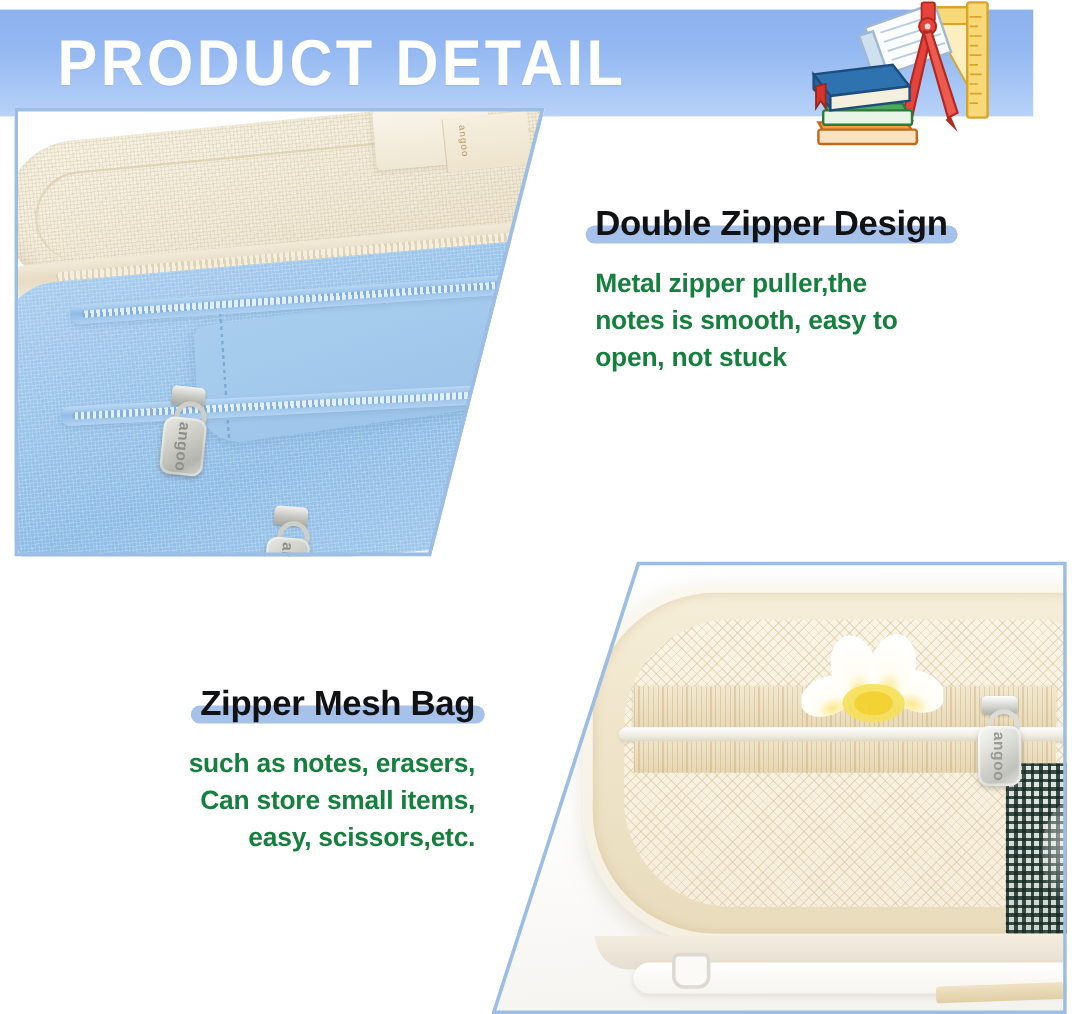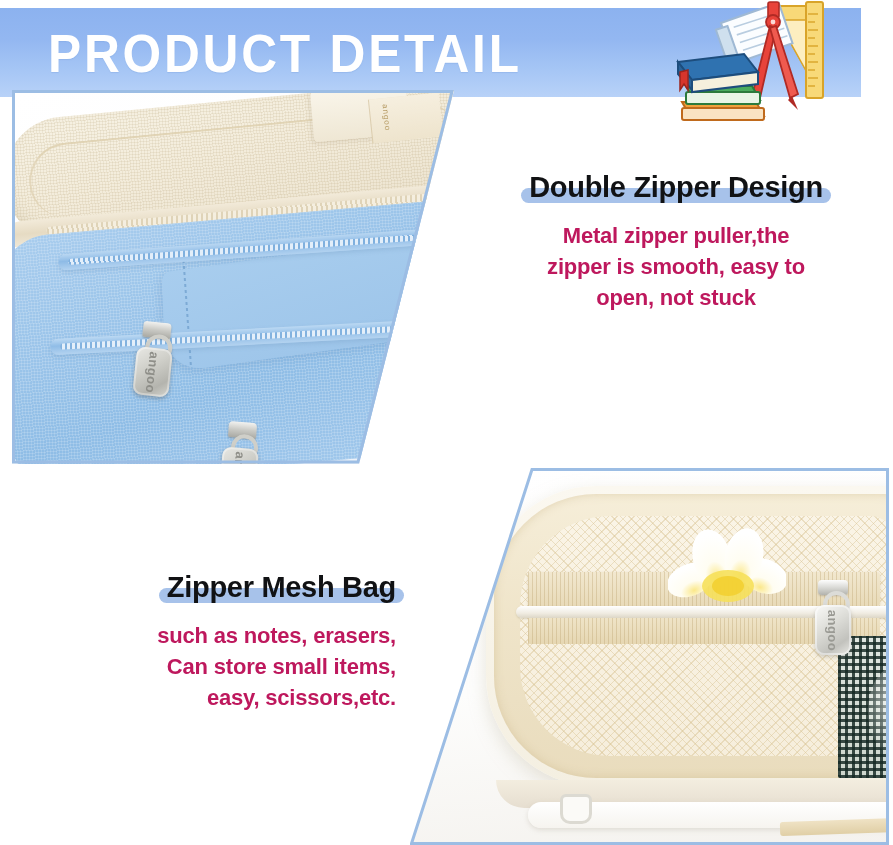--- a/index.html
+++ b/index.html
@@ -486,29 +486,29 @@
     line-height: 34px;
     font-weight: bold;
     color: #111214;
     white-space: nowrap;
     letter-spacing: -0.3px;
   }
   .body-text {
     font-size: 22px;
     line-height: 31px;
     font-weight: bold;
-    color: #be185d;
+    color: #15803d;
     letter-spacing: -0.2px;
   }
 
   .tb1 {
     left: 496px;
     top: 170px;
     width: 360px;
-    text-align: center;
+    text-align: left;
   }
   .tb1 .body-text { margin-top: 16px; }
 
   .tb2 {
     left: 36px;
     top: 570px;
     width: 360px;
     text-align: right;
   }
   .tb2 .body-text { margin-top: 16px; }
@@ -693,21 +693,21 @@
   <polygon points="122,1.5 477.5,1.5 477.5,375.5 1.5,375.5" fill="none" stroke="#9cbde4" stroke-width="3"></polygon>
 </svg>
 
 <div class="text-block tb1">
   <div class="heading-wrap">
     <span class="heading-hl"></span>
     <span class="heading-text">Double Zipper Design</span>
   </div>
   <div class="body-text">
     <div>Metal zipper puller,the</div>
-    <div>zipper is smooth, easy to</div>
+    <div>notes is smooth, easy to</div>
     <div>open, not stuck</div>
   </div>
 </div>
 
 <div class="text-block tb2">
   <div class="heading-wrap">
     <span class="heading-hl"></span>
     <span class="heading-text">Zipper Mesh Bag</span>
   </div>
   <div class="body-text">

